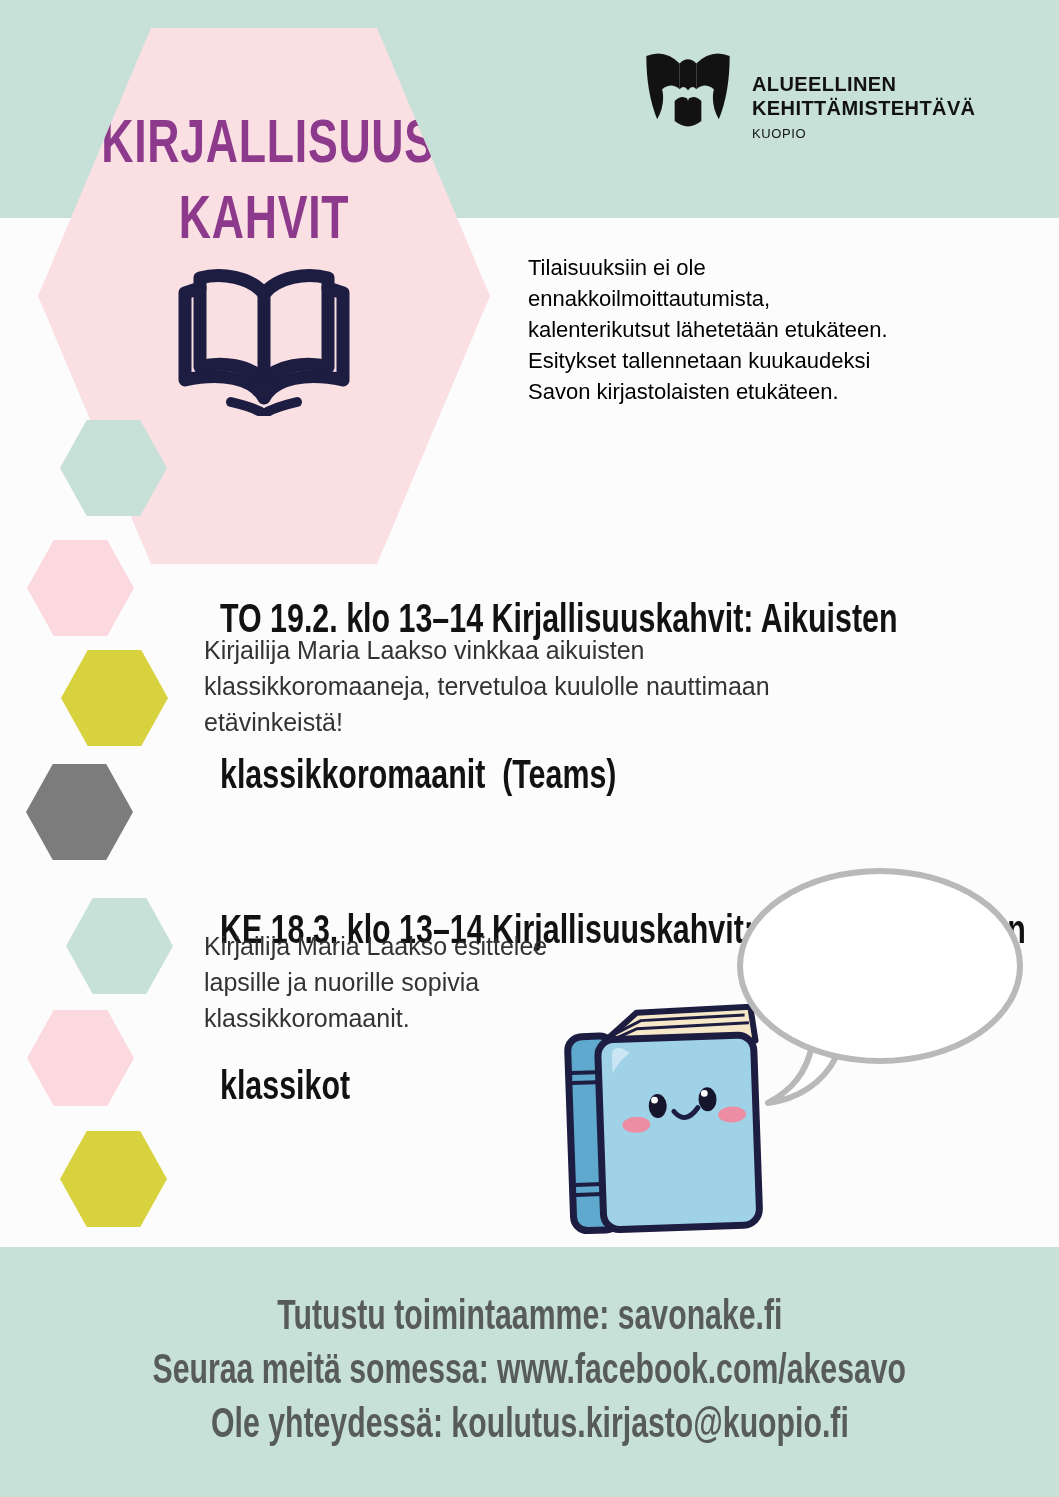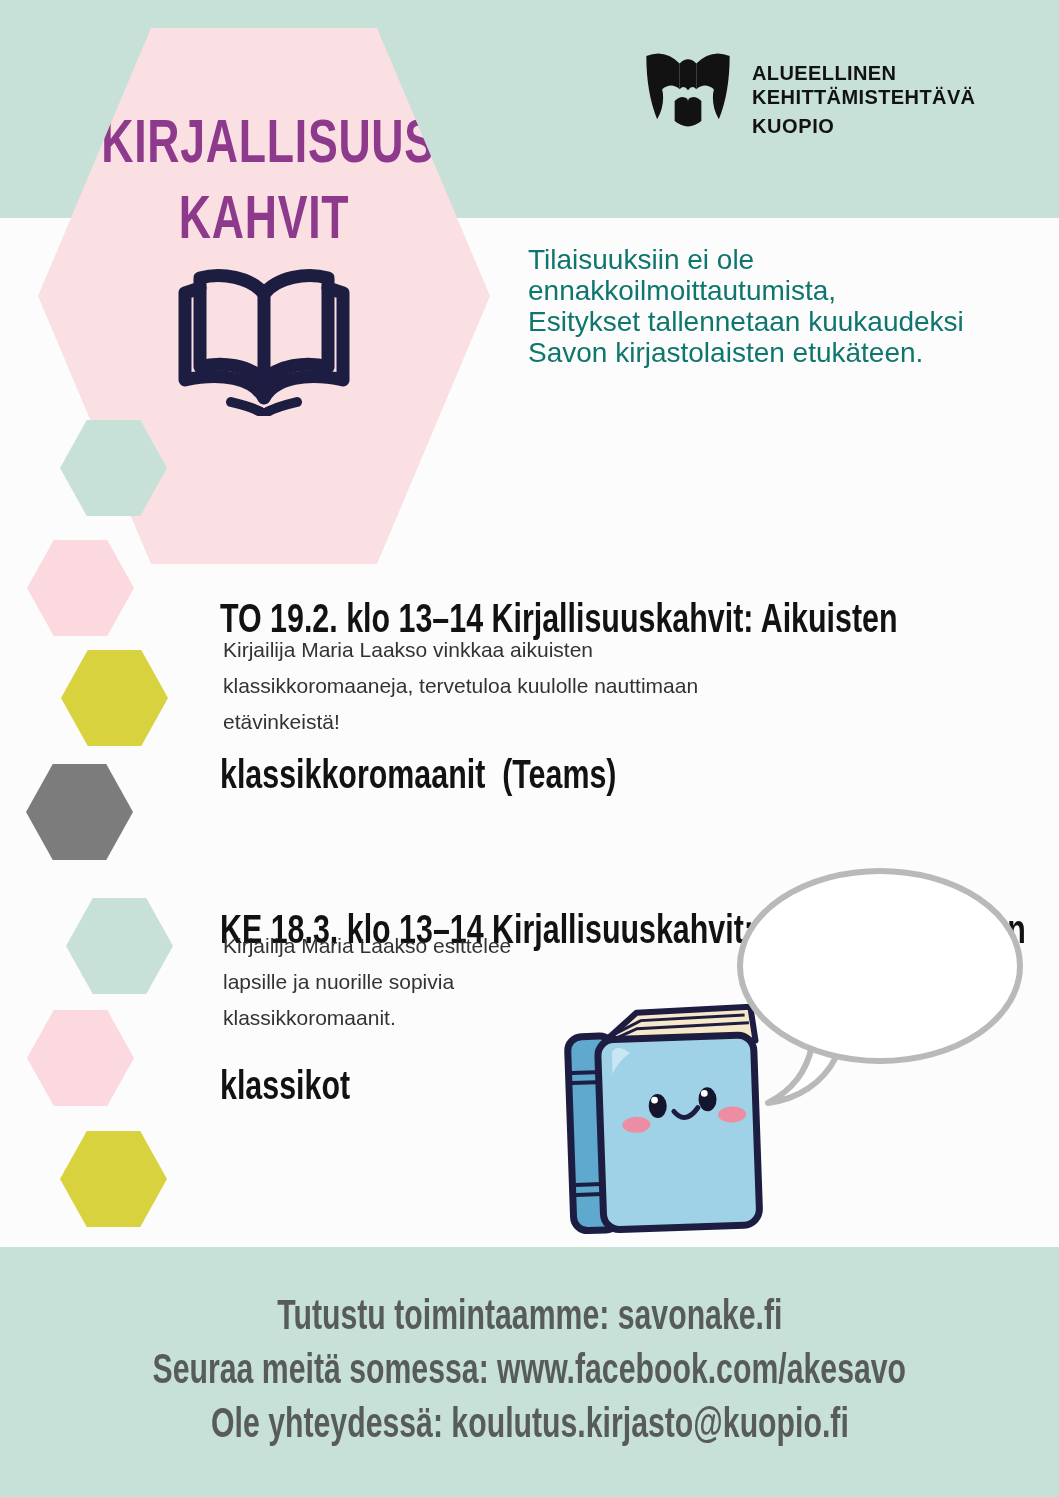--- a/index.html
+++ b/index.html
@@ -14,45 +14,45 @@
 
   
   .big-hex{position:absolute;left:38px;top:28px;width:452px;height:536px;background:var(--pink_big);
     clip-path:polygon(25% 0,75% 0,100% 50%,75% 100%,25% 100%,0 50%);text-align:center;}
   .title{color:var(--purple);font-weight:bold;font-size:62px;line-height:1.0;transform:scaleX(0.72);transform-origin:center top;letter-spacing:1px;}
   .title-1{margin-top:82px;}
   .title-2{margin-top:14px;}
   .open-book-wrap{margin-top:16px;}
 
   
-  .logo-group{position:absolute;left:638px;top:50px;display:flex;align-items:flex-start;}
+  .logo-group{position:absolute;left:638px;top:50px;display:flex;align-items:center;}
   .logo-icon{width:100px;height:102px;}
   .logo-text{margin-left:14px;margin-top:12px;color:var(--logo_black);}
   .logo-line{font-weight:bold;font-size:20px;letter-spacing:0.4px;line-height:1.18;white-space:pre;}
-  .logo-sub{font-size:20px;font-weight:bold;margin-top:6px;letter-spacing:0.6px;}
+  .logo-sub{font-size:13px;font-weight:normal;margin-top:6px;letter-spacing:0.6px;}
 
   
-  .intro{position:absolute;left:528px;top:244px;color:#0f766e;font-size:28px;line-height:31px;}
+  .intro{position:absolute;left:528px;top:252px;color:#000000;font-size:22px;line-height:31px;}
 
   
   .hex{position:absolute;clip-path:polygon(25% 0,75% 0,100% 50%,75% 100%,25% 100%,0 50%);width:107px;height:96px;}
   .hx1{left:60px;top:420px;}
   .hx2{left:27px;top:540px;}
   .hx3{left:61px;top:650px;}
   .hx4{left:26px;top:764px;}
   .hx5{left:66px;top:898px;}
   .hx6{left:27px;top:1010px;}
   .hx7{left:60px;top:1131px;}
 
   
   .event-heading{position:absolute;left:220px;color:var(--ink);font-weight:bold;font-size:40px;line-height:52px;
     transform:scaleX(0.76);transform-origin:left top;white-space:pre;}
   .eh1{top:488px;}
   .eh2{top:799px;}
-  .event-body{position:absolute;left:223px;color:var(--body_text);font-size:21px;line-height:36px;}
+  .event-body{position:absolute;left:204px;color:var(--body_text);font-size:25px;line-height:36px;}
   .eb1{top:632px;}
   .eb2{top:928px;}
 
   
   .book-char{position:absolute;left:540px;top:986px;width:240px;height:256px;}
 
   
   .bubble{position:absolute;left:726px;top:866px;width:306px;height:250px;}
   .bubble svg{position:absolute;left:0;top:0;}
   .bubble-text{position:absolute;left:10px;top:62px;width:288px;text-align:center;color:var(--bubble_text);
@@ -89,20 +89,21 @@
     <div class="logo-text">
       <div class="logo-line">ALUEELLINEN</div>
       <div class="logo-line">KEHITTÄMISTEHTÄVÄ</div>
       <div class="logo-sub">KUOPIO</div>
     </div>
   </div>
 
   <div class="intro">
     <div>Tilaisuuksiin ei ole</div>
     <div>ennakkoilmoittautumista,</div>
+    <div>kalenterikutsut lähetetään etukäteen.</div>
     <div>Esitykset tallennetaan kuukaudeksi</div>
     <div>Savon kirjastolaisten etukäteen.</div>
   </div>
 
   <div class="hex hx1" style="background-color: rgb(199, 224, 216);"></div>
   <div class="hex hx2" style="background-color: rgb(252, 217, 222);"></div>
   <div class="hex hx3" style="background-color: rgb(216, 210, 63);"></div>
   <div class="hex hx4" style="background-color: rgb(124, 124, 124);"></div>
   <div class="hex hx5" style="background-color: rgb(199, 224, 216);"></div>
   <div class="hex hx6" style="background-color: rgb(252, 217, 222);"></div>

